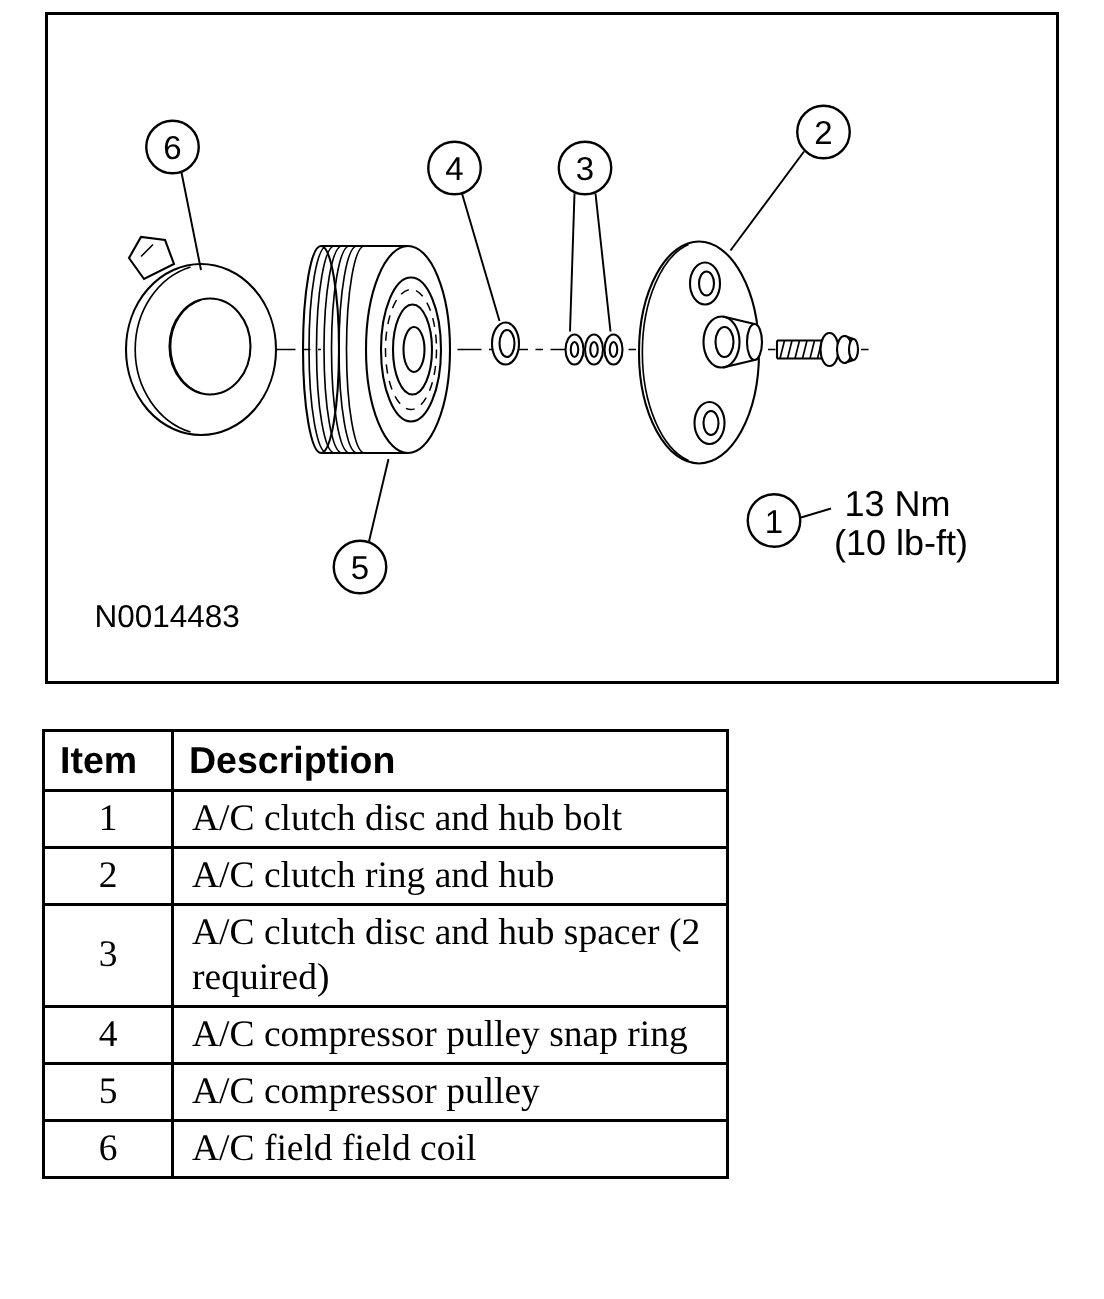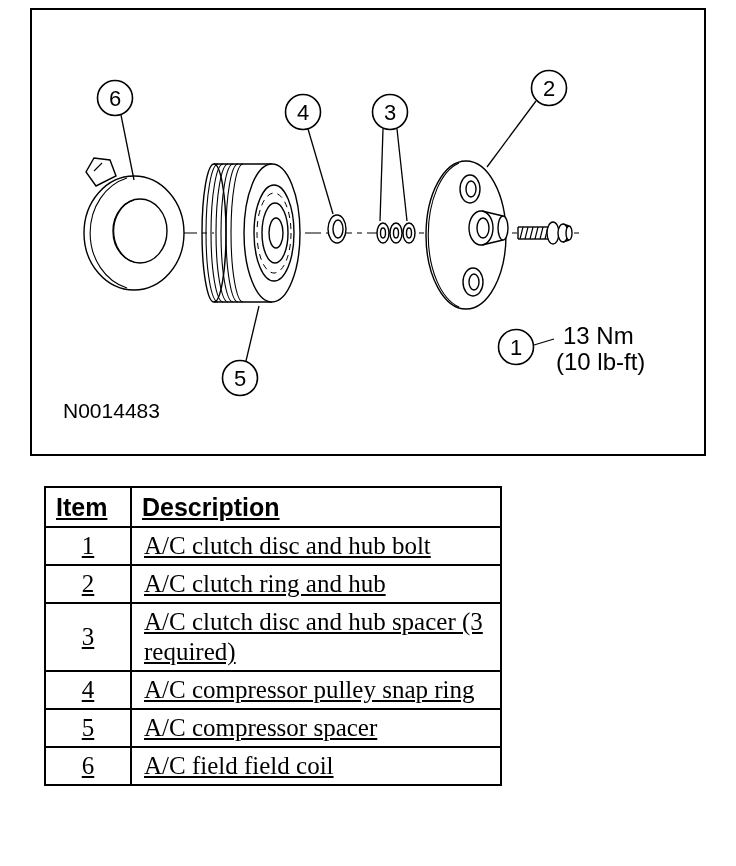--- a/index.html
+++ b/index.html
@@ -21,26 +21,25 @@
   .cot { font: 22px "Liberation Sans", sans-serif; text-anchor: middle; fill: #000; }
   .lbl { font: 24px "Liberation Sans", sans-serif; fill: #000; }
   .lbl2{ font: 21px "Liberation Sans", sans-serif; fill: #000; }
   .leader { stroke: #000; stroke-width: 1.3; fill: none; }
   .axis { stroke: #000; stroke-width: 1.1; fill: none; stroke-dasharray: 16 5 5 5; }
   .hid  { stroke: #000; stroke-width: 1; fill: none; stroke-dasharray: 6 5; }
 
   
   #parts-table {
     position: absolute;
-    left: 44px;
+    left: 28px;
     top: 486px;
     border-collapse: collapse;
     table-layout: fixed;
     width: 458px;
-    text-decoration: underline;
   }
   #parts-table th, #parts-table td {
     border: 2px solid #000;
     vertical-align: middle;
   }
   #parts-table th {
     font-family: "Liberation Sans", sans-serif;
     font-size: 25px;
     font-weight: bold;
     text-align: left;
@@ -198,29 +197,29 @@
       <tr>
         <td class="item">1</td>
         <td class="desc">A/C clutch disc and hub bolt</td>
       </tr>
       <tr>
         <td class="item">2</td>
         <td class="desc">A/C clutch ring and hub</td>
       </tr>
       <tr>
         <td class="item">3</td>
-        <td class="desc">A/C clutch disc and hub spacer (3 required)</td>
+        <td class="desc">A/C clutch disc and hub spacer (2 required)</td>
       </tr>
       <tr>
         <td class="item">4</td>
         <td class="desc">A/C compressor pulley snap ring</td>
       </tr>
       <tr>
         <td class="item">5</td>
-        <td class="desc">A/C compressor spacer</td>
+        <td class="desc">A/C compressor pulley</td>
       </tr>
       <tr>
         <td class="item">6</td>
         <td class="desc">A/C field field coil</td>
       </tr>
     </tbody>
   </table>
 
 </div>
 

